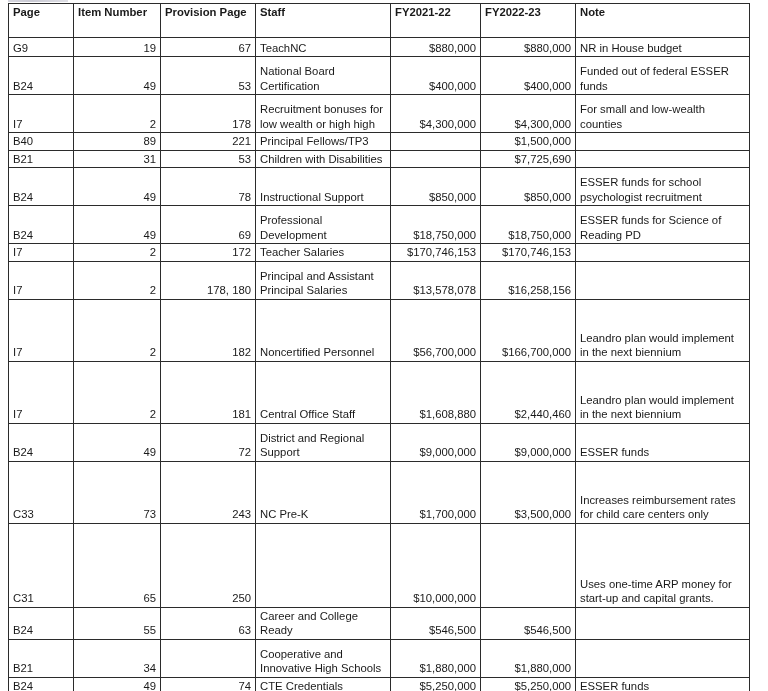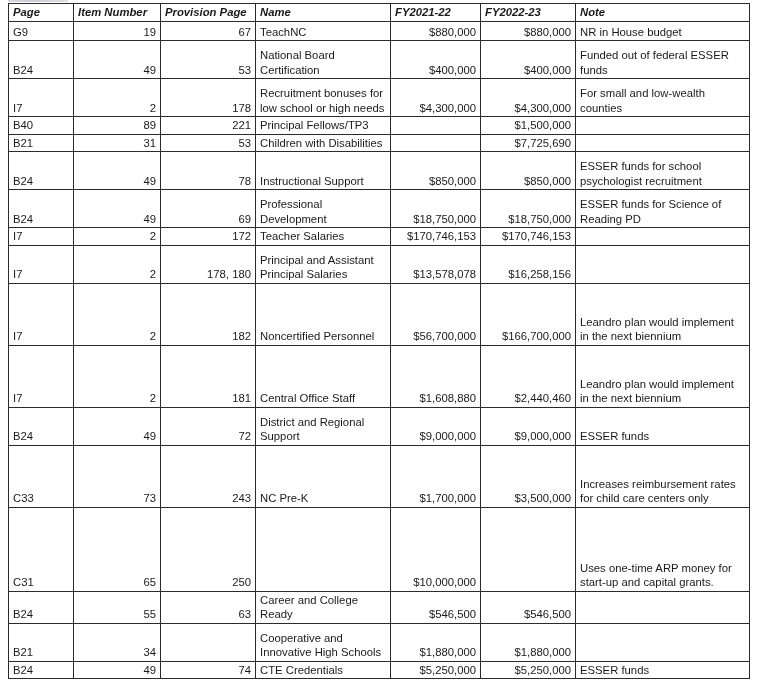--- a/index.html
+++ b/index.html
@@ -48,22 +48,21 @@
     white-space: normal;
     word-wrap: break-word;
     overflow: hidden;
   }
   table.budget thead th {
     font-weight: bold;
     vertical-align: middle;
     text-align: left;
     height: 17px;
     padding-top: 0;
-    padding-bottom: 0;
-    font-style: italic;
+    padding-bottom: 16px;
   }
   thead th.num-head {
     text-align: center;
   }
   td.c-num {
     text-align: right;
   }
   td.c-txt {
     text-align: left;
   }
@@ -92,21 +91,21 @@
       <col class="c-name">
       <col class="c-fy1">
       <col class="c-fy2">
       <col class="c-note">
     </colgroup>
     <thead>
       <tr>
         <th>Page</th>
         <th>Item Number</th>
         <th>Provision Page</th>
-        <th>Name</th>
+        <th>Staff</th>
         <th class="num-head">FY2021-22</th>
         <th class="num-head">FY2022-23</th>
         <th>Note</th>
       </tr>
     </thead>
     <tbody id="table-body">
         <tr style="height: 19px; margin-left: 40px;">
           <td class="c-txt">G9</td>
           <td class="c-num">19</td>
           <td class="c-num">67</td>
@@ -121,21 +120,21 @@
           <td class="c-num">53</td>
           <td class="c-txt">National Board Certification</td>
           <td class="c-num">$400,000</td>
           <td class="c-num">$400,000</td>
           <td class="c-txt">Funded out of federal ESSER funds</td>
         </tr>
         <tr style="height: 38px;">
           <td class="c-txt">I7</td>
           <td class="c-num">2</td>
           <td class="c-num">178</td>
-          <td class="c-txt">Recruitment bonuses for low school or high needs</td>
+          <td class="c-txt">Recruitment bonuses for low wealth or high high</td>
           <td class="c-num">$4,300,000</td>
           <td class="c-num">$4,300,000</td>
           <td class="c-txt">For small and low-wealth counties</td>
         </tr>
         <tr style="height: 16px;">
           <td class="c-txt">B40</td>
           <td class="c-num">89</td>
           <td class="c-num">221</td>
           <td class="c-txt">Principal Fellows/TP3</td>
           <td class="c-num"></td>

